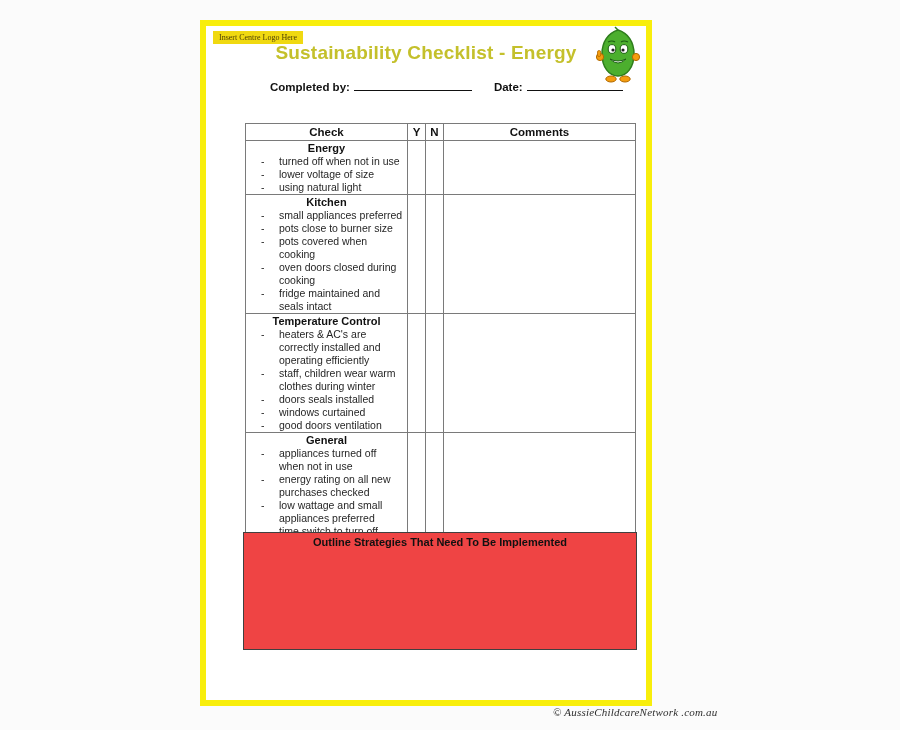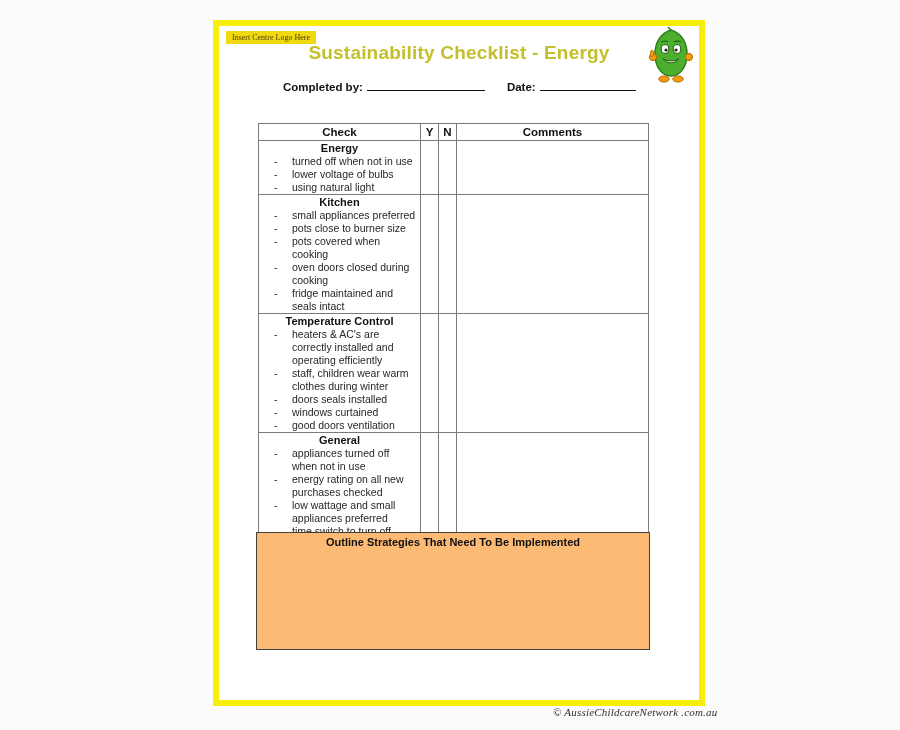--- a/index.html
+++ b/index.html
@@ -8,22 +8,22 @@
     background: #fbfbfb;
     font-family: "Liberation Sans", sans-serif;
     position: relative;
     overflow: hidden;
   }
   .canvas { position: absolute; left: 0; top: 0; width: 900px; height: 730px; }
 
   
   .frame {
     position: absolute;
-    left: 213px; top: 20px;
-    width: 492px; height: 686px;
+    left: 200px; top: 20px;
+    width: 452px; height: 686px;
     border: 6px solid #f8ee0c;
     background: #ffffff;
   }
 
   .logo-placeholder {
     position: absolute; left: 7px; top: 5px;
     background: #f0d911;
     color: #4c3f05;
     font-family: "Liberation Serif", serif;
     font-size: 8px;
@@ -116,21 +116,21 @@
     position: absolute;
     left: 15px; top: 0;
     color: #262626;
   }
 
   
   .strategies {
     position: absolute; left: 37px; top: 506px;
     width: 394px; height: 118px;
     border: 1px solid #404040;
-    background: #fdba74;
+    background: #ef4444;
   }
   .strategies-title {
     font-size: 11px;
     font-weight: bold;
     color: #111;
     text-align: center;
     padding-top: 3px;
   }
   .strategies-area { width: 100%; height: 92px; }
 
@@ -190,21 +190,21 @@
           <th>N</th>
           <th>Comments</th>
         </tr>
       </thead>
       <tbody id="sections-body">
           <tr class="section-row row-0">
             <td>
               <div class="section-title">Energy</div>
               <ul class="items">
                 <li>turned off when not in use</li>
-                <li>lower voltage of bulbs</li>
+                <li>lower voltage of size</li>
                 <li>using natural light</li>
               </ul>
             </td>
             <td></td>
             <td></td>
             <td></td>
           </tr>
           <tr class="section-row row-1">
             <td>
               <div class="section-title">Kitchen</div>

